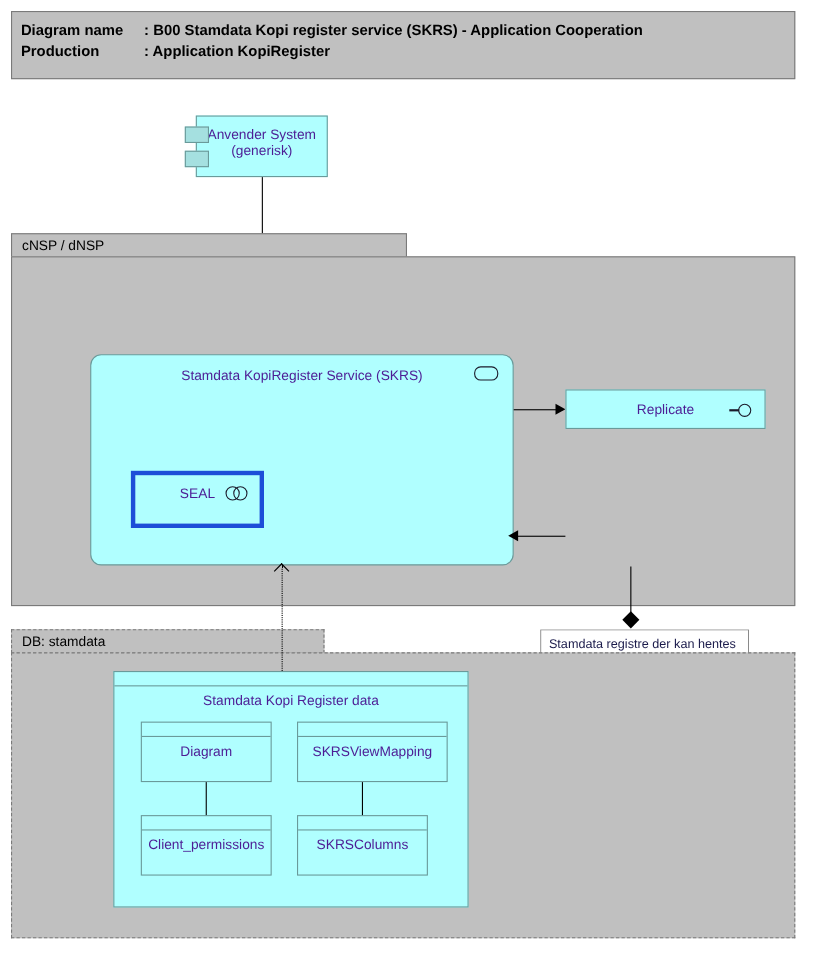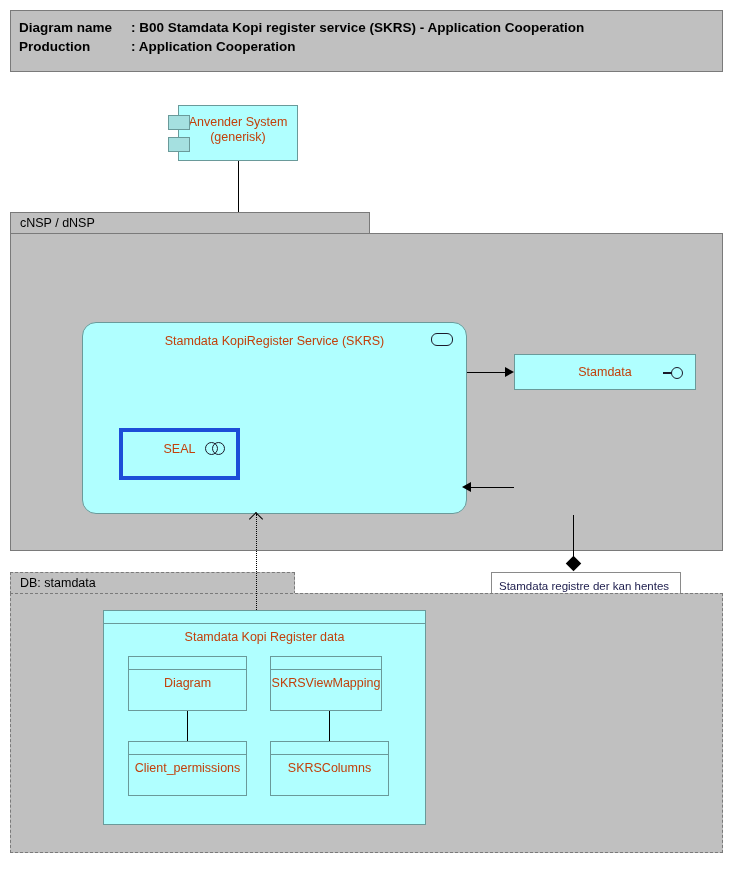--- a/index.html
+++ b/index.html
@@ -61,21 +61,21 @@
   
   .node {
     position: absolute;
     box-sizing: border-box;
     background: #b0ffff;
     border: 1px solid #6a9a9a;
   }
   .node-label {
     text-align: center;
     font-size: 12.5px;
-    color: #c2410c;
+    color: #4c1d95;
     line-height: 15px;
     white-space: pre-line;
   }
 
   
   .component .node-label {
     padding-top: 9px;
   }
   .comp-tab {
     position: absolute;
@@ -248,57 +248,57 @@
     clip-path: polygon(0 0, 100% 0, 100% 78%, 88% 100%, 0 100%);
   }
 </style>
 </head>
 <body>
 
 <div id="canvas">
 
   <div class="title-block">
     <div class="title-line"><span class="title-label">Diagram name</span><span>: B00 Stamdata Kopi register service (SKRS) - Application Cooperation</span></div>
-    <div class="title-line"><span class="title-label">Production</span><span>: Application Cooperation</span></div>
+    <div class="title-line"><span class="title-label">Production</span><span>: Application KopiRegister</span></div>
   </div>
 
   <div class="node component" style="left:178px; top:105px; width:120px; height:56px;">
     <div class="comp-tab" style="top:9px;"></div>
     <div class="comp-tab" style="top:31px;"></div>
     <div class="node-label">Anvender System
 (generisk)</div>
   </div>
 
   <div class="line-v" style="left:238px; top:161px; height:152px;"></div>
   <div class="arrow-down" style="left:233px; top:311px;"></div>
   <div class="edge-label" style="left:217px; top:234px;">DGWS</div>
 
   <div class="group-tab solid-border" style="left:10px; top:212px; width:360px; height:40px;">
     <span>cNSP / dNSP</span>
   </div>
   <div class="group-body solid-border" style="left:10px; top:233px; width:713px; height:318px;"></div>
 
-  <div class="node app-service" style="left:82px; top:322px; width:385px; height:192px;">
+  <div class="node app-service" style="left:82px; top:322px; width:385px; height:192px;border-radius:10px;">
     <div class="node-label">Stamdata KopiRegister Service (SKRS)</div>
     <div class="svc-icon" style="right:13px; top:10px;"></div>
 
     <div class="plain-box" style="left:36px; top:105px; width:121px; height:52px;">
       <div class="node-label">SEAL</div>
       <div class="collab-icon" style="right:9px; top:10px;">
         <i class="c1"></i>
           <i class="c2"></i>
       </div>
     </div>
   </div>
 
   <div class="line-h" style="left:467px; top:372px; width:45px;"></div>
   <div class="arrow-right" style="left:505px; top:367px;"></div>
 
   <div class="node" style="left:514px; top:354px; width:182px; height:36px;">
-    <div class="node-label" style="padding-top:10px;">Stamdata</div>
+    <div class="node-label" style="padding-top:10px;">Replicate</div>
     <div class="lollipop" style="right:10px; top:12px;">
       <div class="stick"></div>
         <div class="ball"></div>
     </div>
   </div>
 
   <div class="line-h" style="left:467px; top:487px; width:47px;"></div>
   <div class="arrow-left" style="left:462px; top:482px;"></div>
 
 
@@ -317,21 +317,21 @@
 
   <div class="node data-object" style="left:103px; top:610px; width:323px; height:215px;">
     <div class="band"></div>
     <div class="node-label">Stamdata Kopi Register data</div>
 
     <div class="node data-object" style="left:24px; top:45px; width:119px; height:55px;">
       <div class="band"></div>
       <div class="node-label">Diagram</div>
     </div>
 
-    <div class="node data-object" style="left:166px; top:45px; width:112px; height:55px;">
+    <div class="node data-object" style="left:166px; top:45px; width:137px; height:55px;">
       <div class="band"></div>
       <div class="node-label">SKRSViewMapping</div>
     </div>
 
     <div class="node data-object" style="left:24px; top:130px; width:119px; height:55px;">
       <div class="band"></div>
       <div class="node-label">Client_permissions</div>
     </div>
 
     <div class="node data-object" style="left:166px; top:130px; width:119px; height:55px;">

